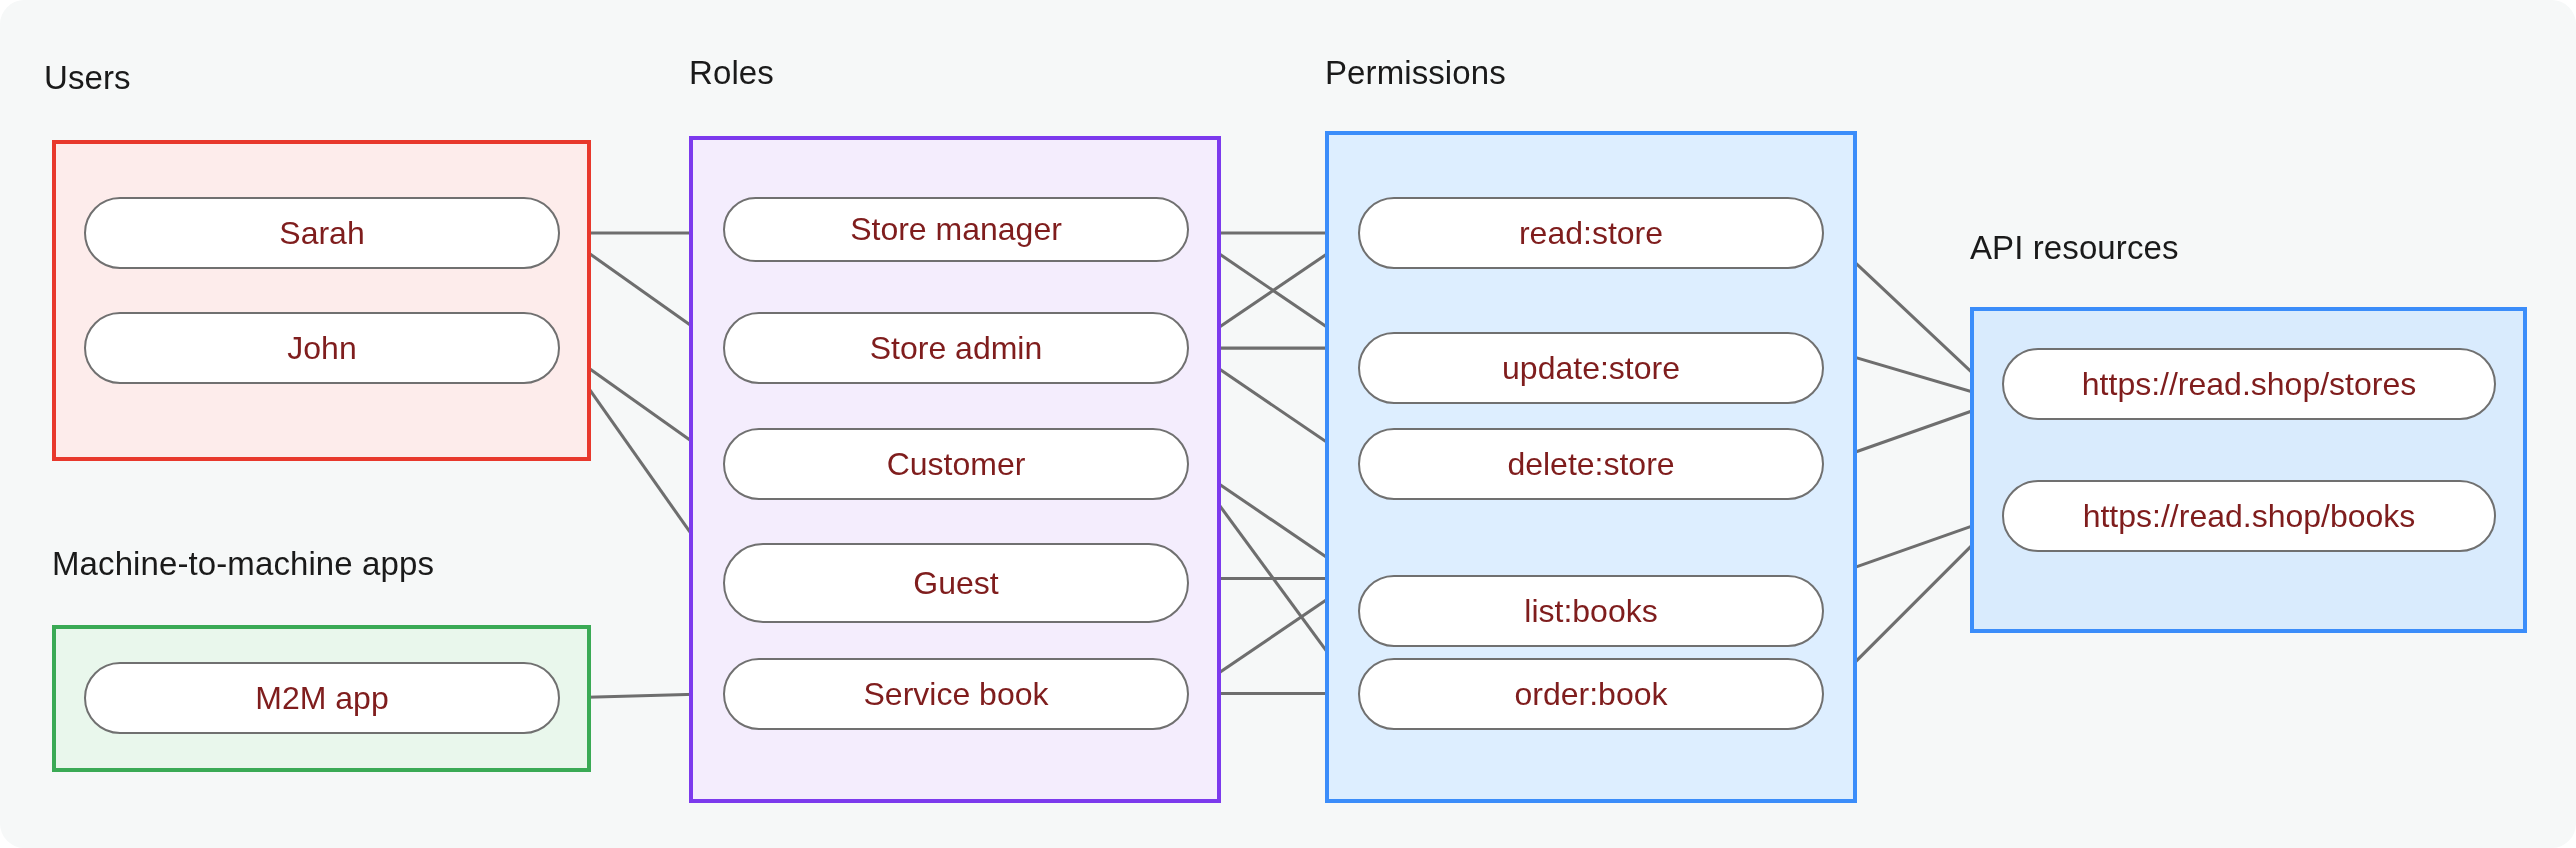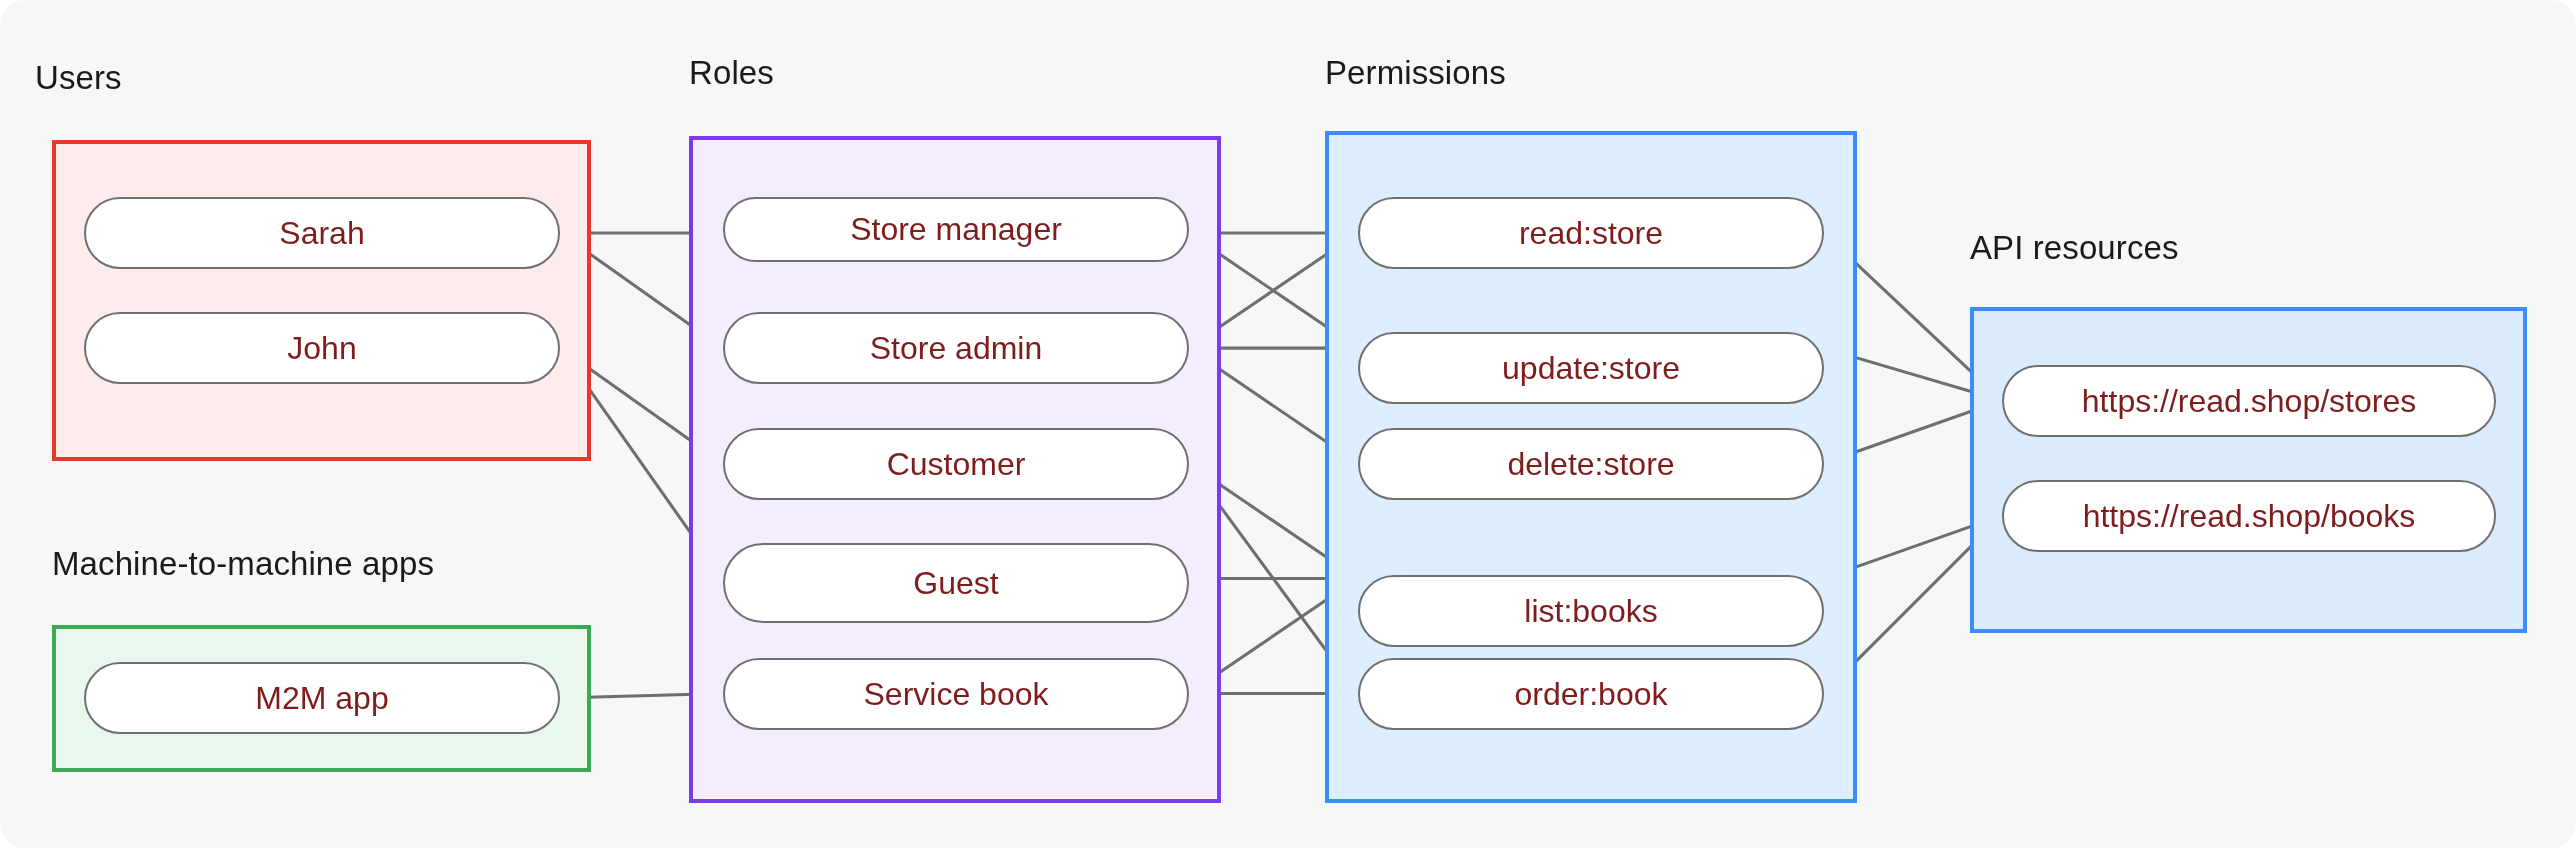--- a/index.html
+++ b/index.html
@@ -65,21 +65,21 @@
       <circle cx="828" cy="795" r="9" fill="#6e6e6e"></circle>
       <circle cx="1556" cy="267" r="9" fill="#6e6e6e"></circle>
       <circle cx="1556" cy="399" r="9" fill="#6e6e6e"></circle>
       <circle cx="1556" cy="531" r="9" fill="#6e6e6e"></circle>
       <circle cx="1556" cy="663" r="9" fill="#6e6e6e"></circle>
       <circle cx="1556" cy="795" r="9" fill="#6e6e6e"></circle>
       <circle cx="2294" cy="459" r="9" fill="#6e6e6e"></circle>
       <circle cx="2294" cy="591" r="9" fill="#6e6e6e"></circle>
     </svg>
   <div id="groups-layer">
-      <div class="grp-label" style="left: 35px; top: 59px;">Users</div>
+      <div class="grp-label" style="left: 44px; top: 59px;">Users</div>
       <div class="grp" style="left: 52px; top: 140px; width: 539px; height: 321px; border-color: rgb(232, 56, 44); background: rgb(253, 236, 235);"></div>
       <div class="node" style="left: 84px; top: 197px; width: 476px; height: 72px; border-color: rgb(112, 112, 112); background: rgb(255, 255, 255);">
         <span>Sarah</span>
       </div>
       <div class="node" style="left: 84px; top: 312px; width: 476px; height: 72px; border-color: rgb(112, 112, 112); background: rgb(255, 255, 255);">
         <span>John</span>
       </div>
       <div class="grp-label" style="left: 52px; top: 545px;">Machine-to-machine apps</div>
       <div class="grp" style="left: 52px; top: 625px; width: 539px; height: 147px; border-color: rgb(58, 170, 85); background: rgb(233, 247, 236);"></div>
       <div class="node" style="left: 84px; top: 662px; width: 476px; height: 72px; border-color: rgb(112, 112, 112); background: rgb(255, 255, 255);">
@@ -114,21 +114,21 @@
         <span>delete:store</span>
       </div>
       <div class="node" style="left: 1358px; top: 575px; width: 466px; height: 72px; border-color: rgb(112, 112, 112); background: rgb(255, 255, 255);">
         <span>list:books</span>
       </div>
       <div class="node" style="left: 1358px; top: 658px; width: 466px; height: 72px; border-color: rgb(112, 112, 112); background: rgb(255, 255, 255);">
         <span>order:book</span>
       </div>
       <div class="grp-label" style="left: 1970px; top: 229px;">API resources</div>
       <div class="grp" style="left: 1970px; top: 307px; width: 557px; height: 326px; border-color: rgb(59, 141, 250); background: rgb(217, 235, 253);"></div>
-      <div class="node" style="left: 2002px; top: 365px; width: 494px; height: 72px; border-color: rgb(112, 112, 112); background: rgb(255, 255, 255);">
+      <div class="node" style="left: 2002px; top: 348px; width: 494px; height: 72px; border-color: rgb(112, 112, 112); background: rgb(255, 255, 255);">
         <span>https://read.shop/stores</span>
       </div>
       <div class="node" style="left: 2002px; top: 480px; width: 494px; height: 72px; border-color: rgb(112, 112, 112); background: rgb(255, 255, 255);">
         <span>https://read.shop/books</span>
       </div>
     </div>
 </div>
 
 
 </body></html>

